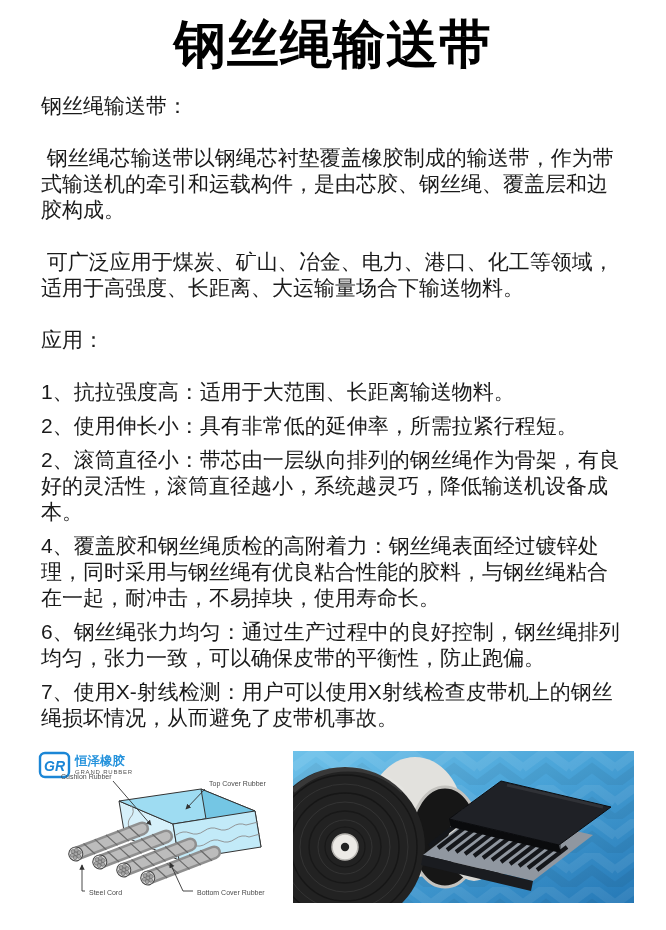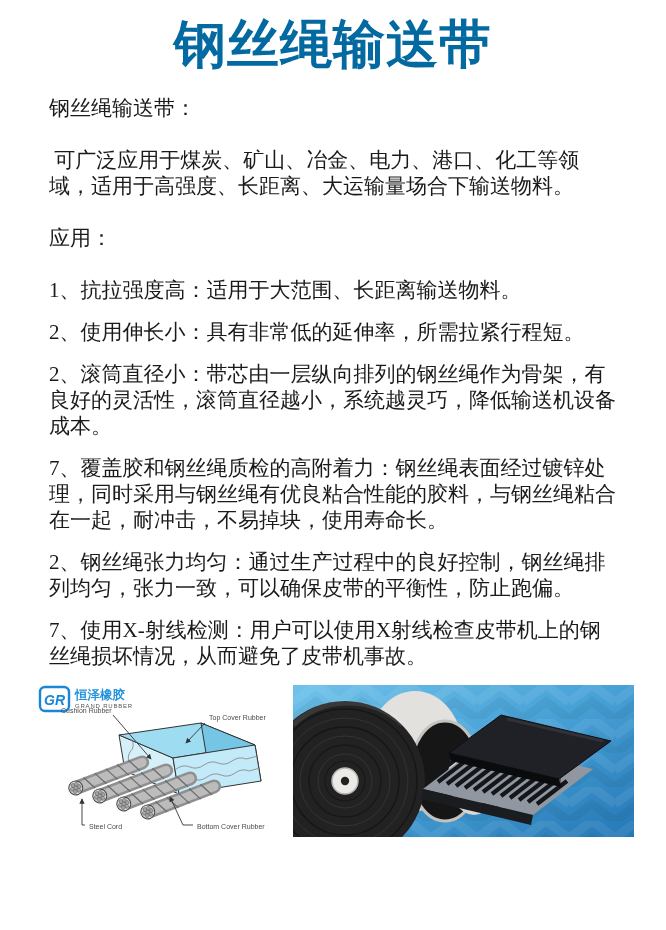--- a/index.html
+++ b/index.html
@@ -3,49 +3,50 @@
 <meta charset="utf-8">
 <style>
   html,body{margin:0;padding:0;background:#fff;}
   body{
     width:666px;height:930px;overflow:hidden;
     font-family:"Liberation Sans","DejaVu Sans",sans-serif;
     color:#1a1a1a;
   }
   .title{
     margin:10px 0 14px 0;
-    font-size:52px;line-height:1.32;font-weight:700;color:#0369a1;
+    font-size:52px;line-height:1.32;font-weight:700;color:#000000;
     text-align:center;letter-spacing:1px;
   }
   .doc{padding:0 33px;font-size:21px;line-height:26px;}
-  .doc p{margin:16px;white-space:pre-wrap;font-family:Liberation Serif, serif;}
+  .doc p{margin:8px;white-space:pre-wrap;}
   .doc p.gap{margin-bottom:26px;}
-  .figures{display:flex;align-items:flex-start;padding-left:33px;margin-top:10px;}
+  .figures{display:flex;align-items:flex-start;padding-left:33px;margin-top:20px;}
   .diagram{width:251px;height:155px;position:relative;flex:0 0 auto;margin-right:9px;background:#fff;}
   .photo{width:341px;height:152px;flex:0 0 auto;}
   svg{display:block;}
   .lbl{font-size:7px;fill:#4a4a4a;}
   .brand-cn{font-size:12.5px;font-weight:700;fill:#2693dc;}
   .brand-en{font-size:6px;fill:#555;letter-spacing:.8px;}
   .gr{font-size:14px;font-weight:700;font-style:italic;fill:#1b86d6;}
 </style>
 </head>
 <body>
 
 <h1 class="title">钢丝绳输送带</h1>
 
 <div class="doc">
   <p class="gap">钢丝绳输送带：</p>
+  <p class="gap"> 钢丝绳芯输送带以钢绳芯衬垫覆盖橡胶制成的输送带，作为带式输送机的牵引和运载构件，是由芯胶、钢丝绳、覆盖层和边胶构成。</p>
   <p class="gap"> 可广泛应用于煤炭、矿山、冶金、电力、港口、化工等领域，适用于高强度、长距离、大运输量场合下输送物料。</p>
   <p class="gap">应用：</p>
   <p>1、抗拉强度高：适用于大范围、长距离输送物料。</p>
   <p>2、使用伸长小：具有非常低的延伸率，所需拉紧行程短。</p>
   <p>2、滚筒直径小：带芯由一层纵向排列的钢丝绳作为骨架，有良好的灵活性，滚筒直径越小，系统越灵巧，降低输送机设备成本。</p>
-  <p>7、覆盖胶和钢丝绳质检的高附着力：钢丝绳表面经过镀锌处理，同时采用与钢丝绳有优良粘合性能的胶料，与钢丝绳粘合在一起，耐冲击，不易掉块，使用寿命长。</p>
-  <p>2、钢丝绳张力均匀：通过生产过程中的良好控制，钢丝绳排列均匀，张力一致，可以确保皮带的平衡性，防止跑偏。</p>
+  <p>4、覆盖胶和钢丝绳质检的高附着力：钢丝绳表面经过镀锌处理，同时采用与钢丝绳有优良粘合性能的胶料，与钢丝绳粘合在一起，耐冲击，不易掉块，使用寿命长。</p>
+  <p>6、钢丝绳张力均匀：通过生产过程中的良好控制，钢丝绳排列均匀，张力一致，可以确保皮带的平衡性，防止跑偏。</p>
   <p>7、使用X-射线检测：用户可以使用X射线检查皮带机上的钢丝绳损坏情况，从而避免了皮带机事故。</p>
 </div>
 
 <div class="figures">
 
   <div class="diagram">
     <svg width="251" height="155" viewBox="0 0 251 155">
       <defs>
         <marker id="arr" markerWidth="7" markerHeight="7" refX="5.2" refY="3" orient="auto">
           <path d="M0,0 L6,3 L0,6 Z" fill="#333"></path>

